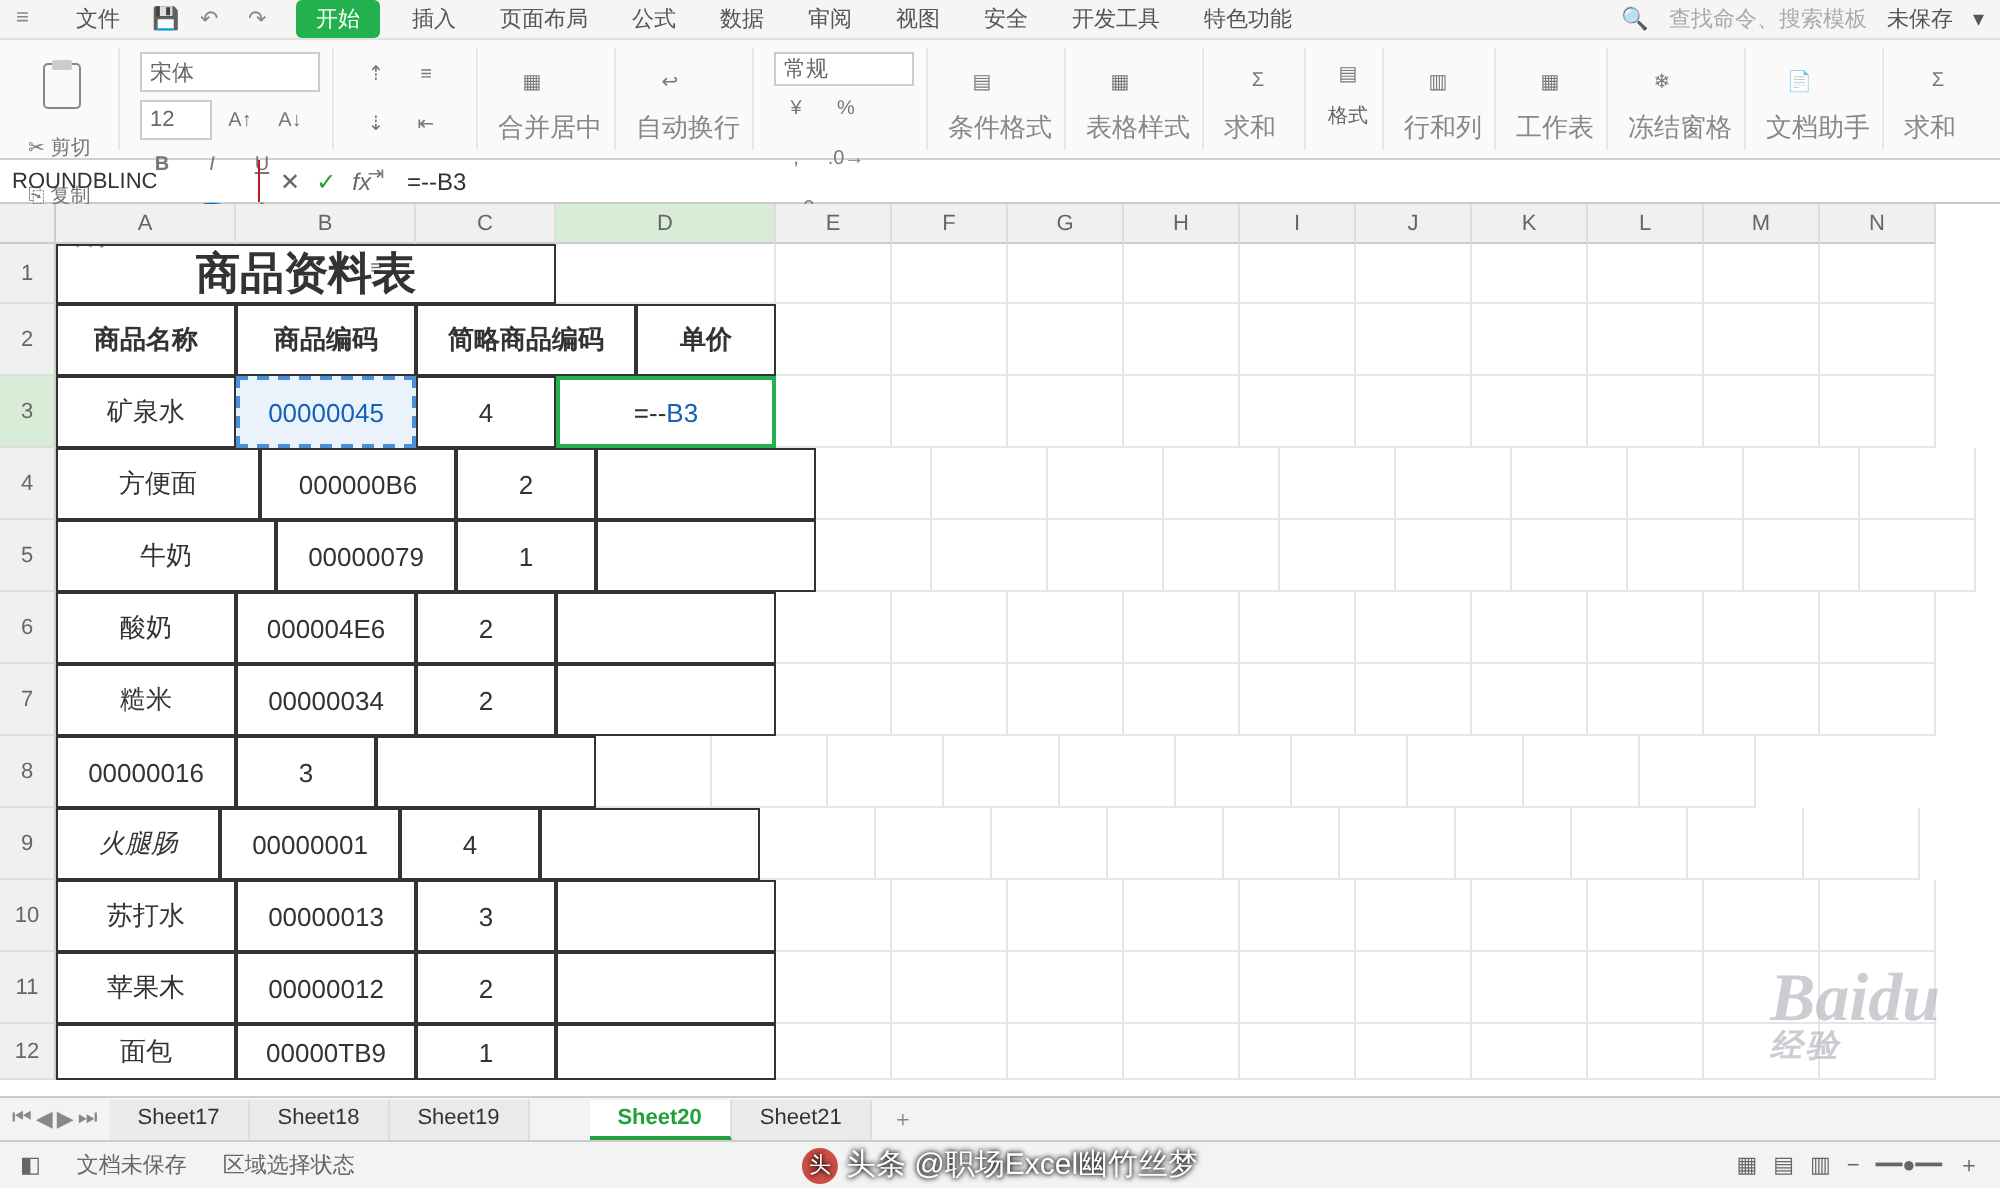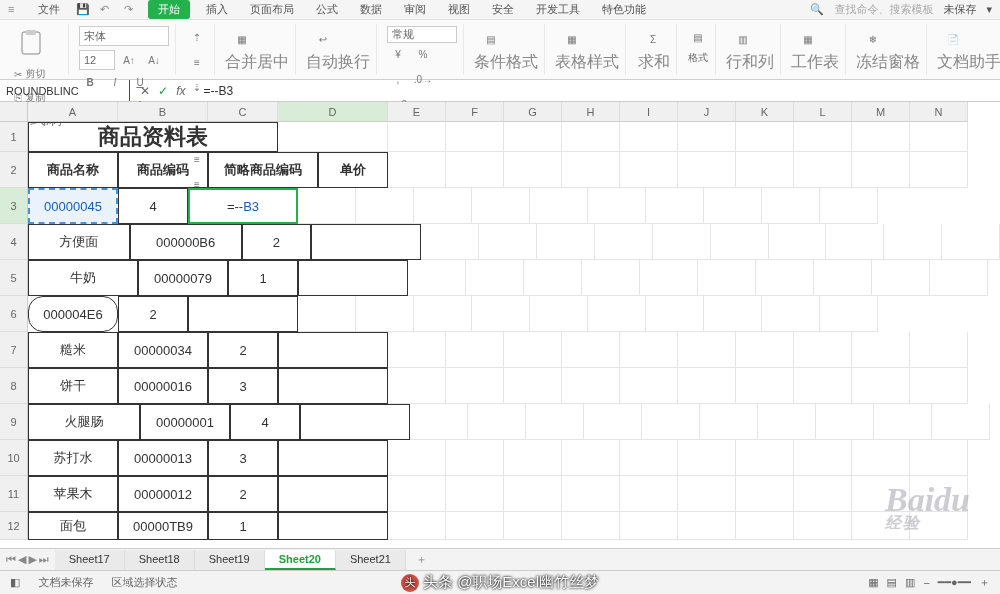--- a/index.html
+++ b/index.html
@@ -9,21 +9,21 @@
 .titlebar { height: 20px; background: #f5f5f5; display: flex; align-items: center; padding: 0 8px; gap: 10px; font-size: 11px; color: #555; border-bottom: 1px solid #e0e0e0; }
 .titlebar .icn { width: 14px; height: 14px; display: inline-block; color: #888; }
 .menu-tab { padding: 2px 6px; cursor: pointer; }
 .menu-tab.active { background: #22b14c; color: #fff; border-radius: 3px; padding: 2px 10px; }
 .titlebar .right { margin-left: auto; display: flex; gap: 10px; align-items: center; }
 
 
 .ribbon { height: 60px; background: #fafafa; border-bottom: 1px solid #d0d0d0; display: flex; padding: 4px 8px; gap: 4px; }
 .ribbon-group { display: flex; flex-direction: column; justify-content: space-between; padding: 2px 6px; border-right: 1px solid #e8e8e8; font-size: 10px; color: #666; }
 .ribbon-group:last-child { border-right: none; }
-.ribbon-group .label { text-align: right; font-size: 16px; color: #888; white-space: nowrap; }
+.ribbon-group .label { text-align: left; font-size: 13px; color: #888; white-space: nowrap; }
 .ribbon-group .ctrls { display: flex; gap: 3px; align-items: center; flex-wrap: wrap; }
 .ribbon-btn { width: 22px; height: 22px; display: flex; align-items: center; justify-content: center; color: #777; cursor: pointer; }
 .ribbon-big { width: 34px; height: 34px; }
 .font-sel { border: 1px solid #ccc; height: 20px; font-size: 11px; padding: 0 4px; background: #fff; display: flex; align-items: center; }
 
 
 .fbar { height: 22px; display: flex; align-items: center; border-bottom: 1px solid #ccc; background: #fff; }
 .namebox { width: 130px; border-right: 1px solid #b91c1c; padding: 0 6px; font-size: 11px; height: 100%; display: flex; align-items: center; }
 .fbar-btns { display: flex; gap: 8px; padding: 0 10px; color: #666; }
 .fbar-input { flex: 1; padding: 0 8px; font-size: 12px; }
@@ -45,21 +45,21 @@
 .title-cell { font-size: 22px; font-weight: bold; font-family: SimSun, serif; justify-content: center; border: 1.5px solid #333; border-bottom: 1px solid #333; }
 .hdr-cell { font-weight: 600; }
 .cell.selected { border: 2px solid #22b14c; background: #fff; }
 .cell.marching { border: 2px dashed #4a90d9; background: #eaf3fb; }
 .formula-blue { color: #1560b8; font-weight: 500; }
 
 
 .sheetbar { position: absolute; bottom: 24px; left: 0; right: 0; height: 22px; background: #f3f3f3; border-top: 1px solid #ccc; display: flex; align-items: center; font-size: 11px; }
 .sheet-nav { display: flex; gap: 2px; padding: 0 6px; color: #888; }
 .sheet-tab { padding: 3px 14px; border-right: 1px solid #ddd; cursor: pointer; background: #eaeaea; }
-.sheet-tab.active { background: #fff; color: #22a03c; border-bottom: 2px solid #22a03c; font-weight: 600; }
+.sheet-tab.active { background: #fff; color: #22a03c; border-bottom: 2px solid #22a03c; font-weight: 600; margin-left: 30px; }
 
 
 .statusbar { position: absolute; bottom: 0; left: 0; right: 0; height: 24px; background: #f3f3f3; border-top: 1px solid #ccc; display: flex; align-items: center; padding: 0 10px; font-size: 11px; color: #666; gap: 18px; }
 .statusbar .right { margin-left: auto; display: flex; gap: 8px; align-items: center; }
 
 
 .watermark1 { position: absolute; right: 30px; bottom: 60px; color: rgba(170,170,180,0.6); font-size: 34px; font-style: italic; font-weight: bold; pointer-events: none; font-family: serif; }
 .watermark1 .sub { font-size: 16px; letter-spacing: 2px; display: block; margin-top: -6px; }
 .watermark2 { position: absolute; left: 50%; bottom: 2px; transform: translateX(-50%); color: #fff; font-size: 15px; pointer-events: none; text-shadow: 0 0 3px rgba(0,0,0,0.9), 0 0 2px rgba(0,0,0,0.9); display: flex; align-items: center; gap: 4px; z-index: 50; }
 .watermark2 .circ { width: 18px; height: 18px; border-radius: 50%; background: rgba(200,60,50,0.9); display: inline-flex; align-items: center; justify-content: center; font-size: 11px; }
@@ -261,40 +261,41 @@
         <div class="cell" style="width: 58px; height: 36px;"></div>
         <div class="cell" style="width: 58px; height: 36px;"></div>
         <div class="cell" style="width: 58px; height: 36px;"></div>
         <div class="cell" style="width: 58px; height: 36px;"></div>
         <div class="cell" style="width: 58px; height: 36px;"></div>
         <div class="cell" style="width: 58px; height: 36px;"></div>
         <div class="cell" style="width: 58px; height: 36px;"></div>
       </div>
       <div class="row">
         <div class="rowh active" style="height: 36px;">3</div>
+        <div class="cell tb tb-l" style="width: 90px; height: 36px;">矿泉水</div>
         <div class="cell tb marching" style="width: 90px; height: 36px; color: rgb(21, 96, 184);">00000045</div>
         <div class="cell tb" style="width: 70px; height: 36px;">4</div>
         <div class="cell tb tb-r selected" style="width: 110px; height: 36px;">
           <span><span>=--</span><span class="formula-blue">B3</span></span>
         </div>
         <div class="cell" style="width: 58px; height: 36px;"></div>
         <div class="cell" style="width: 58px; height: 36px;"></div>
         <div class="cell" style="width: 58px; height: 36px;"></div>
         <div class="cell" style="width: 58px; height: 36px;"></div>
         <div class="cell" style="width: 58px; height: 36px;"></div>
         <div class="cell" style="width: 58px; height: 36px;"></div>
         <div class="cell" style="width: 58px; height: 36px;"></div>
         <div class="cell" style="width: 58px; height: 36px;"></div>
         <div class="cell" style="width: 58px; height: 36px;"></div>
         <div class="cell" style="width: 58px; height: 36px;"></div>
       </div>
       <div class="row">
         <div class="rowh" style="height: 36px;">4</div>
         <div class="cell tb tb-l" style="width: 102px; height: 36px;">方便面</div>
-        <div class="cell tb" style="width: 112px; height: 36px;">000000B6</div>
+        <div class="cell tb" style="width: 98px; height: 36px;">000000B6</div>
         <div class="cell tb" style="width: 70px; height: 36px;">2</div>
         <div class="cell tb tb-r" style="width: 110px; height: 36px;"></div>
         <div class="cell" style="width: 58px; height: 36px;"></div>
         <div class="cell" style="width: 58px; height: 36px;"></div>
         <div class="cell" style="width: 58px; height: 36px;"></div>
         <div class="cell" style="width: 58px; height: 36px;"></div>
         <div class="cell" style="width: 58px; height: 36px;"></div>
         <div class="cell" style="width: 58px; height: 36px;"></div>
         <div class="cell" style="width: 58px; height: 36px;"></div>
         <div class="cell" style="width: 58px; height: 36px;"></div>
@@ -313,21 +314,22 @@
         <div class="cell" style="width: 58px; height: 36px;"></div>
         <div class="cell" style="width: 58px; height: 36px;"></div>
         <div class="cell" style="width: 58px; height: 36px;"></div>
         <div class="cell" style="width: 58px; height: 36px;"></div>
         <div class="cell" style="width: 58px; height: 36px;"></div>
         <div class="cell" style="width: 58px; height: 36px;"></div>
         <div class="cell" style="width: 58px; height: 36px;"></div>
       </div>
       <div class="row">
         <div class="rowh" style="height: 36px;">6</div>
-        <div class="cell tb" style="width: 90px; height: 36px; border-radius: 15px;">000004E6</div>
+        <div class="cell tb tb-l" style="width: 90px; height: 36px;">酸奶</div>
+        <div class="cell tb" style="width: 90px; height: 36px;">000004E6</div>
         <div class="cell tb" style="width: 70px; height: 36px;">2</div>
         <div class="cell tb tb-r" style="width: 110px; height: 36px;"></div>
         <div class="cell" style="width: 58px; height: 36px;"></div>
         <div class="cell" style="width: 58px; height: 36px;"></div>
         <div class="cell" style="width: 58px; height: 36px;"></div>
         <div class="cell" style="width: 58px; height: 36px;"></div>
         <div class="cell" style="width: 58px; height: 36px;"></div>
         <div class="cell" style="width: 58px; height: 36px;"></div>
         <div class="cell" style="width: 58px; height: 36px;"></div>
         <div class="cell" style="width: 58px; height: 36px;"></div>
@@ -346,38 +348,37 @@
         <div class="cell" style="width: 58px; height: 36px;"></div>
         <div class="cell" style="width: 58px; height: 36px;"></div>
         <div class="cell" style="width: 58px; height: 36px;"></div>
         <div class="cell" style="width: 58px; height: 36px;"></div>
         <div class="cell" style="width: 58px; height: 36px;"></div>
         <div class="cell" style="width: 58px; height: 36px;"></div>
         <div class="cell" style="width: 58px; height: 36px;"></div>
       </div>
       <div class="row">
         <div class="rowh" style="height: 36px;">8</div>
-        <div class="cell tb tb-l" style="width: 90px; height: 36px;">饼干</div>
         <div class="cell tb" style="width: 90px; height: 36px;">00000016</div>
         <div class="cell tb" style="width: 70px; height: 36px;">3</div>
         <div class="cell tb tb-r" style="width: 110px; height: 36px;"></div>
         <div class="cell" style="width: 58px; height: 36px;"></div>
         <div class="cell" style="width: 58px; height: 36px;"></div>
         <div class="cell" style="width: 58px; height: 36px;"></div>
         <div class="cell" style="width: 58px; height: 36px;"></div>
         <div class="cell" style="width: 58px; height: 36px;"></div>
         <div class="cell" style="width: 58px; height: 36px;"></div>
         <div class="cell" style="width: 58px; height: 36px;"></div>
         <div class="cell" style="width: 58px; height: 36px;"></div>
         <div class="cell" style="width: 58px; height: 36px;"></div>
         <div class="cell" style="width: 58px; height: 36px;"></div>
       </div>
       <div class="row">
         <div class="rowh" style="height: 36px;">9</div>
-        <div class="cell tb tb-l" style="width: 112px; height: 36px;">火腿肠</div>
+        <div class="cell tb tb-l" style="width: 82px; height: 36px; font-style: italic;">火腿肠</div>
         <div class="cell tb" style="width: 90px; height: 36px;">00000001</div>
         <div class="cell tb" style="width: 70px; height: 36px;">4</div>
         <div class="cell tb tb-r" style="width: 110px; height: 36px;"></div>
         <div class="cell" style="width: 58px; height: 36px;"></div>
         <div class="cell" style="width: 58px; height: 36px;"></div>
         <div class="cell" style="width: 58px; height: 36px;"></div>
         <div class="cell" style="width: 58px; height: 36px;"></div>
         <div class="cell" style="width: 58px; height: 36px;"></div>
         <div class="cell" style="width: 58px; height: 36px;"></div>
         <div class="cell" style="width: 58px; height: 36px;"></div>

